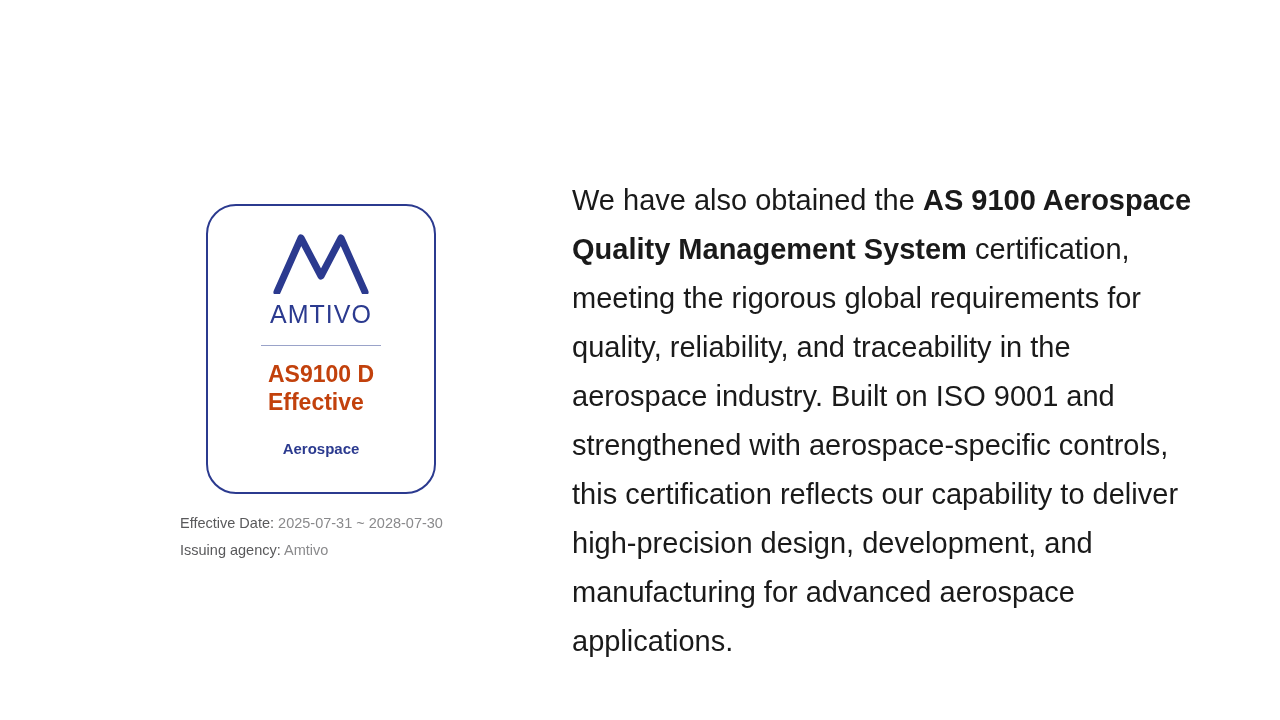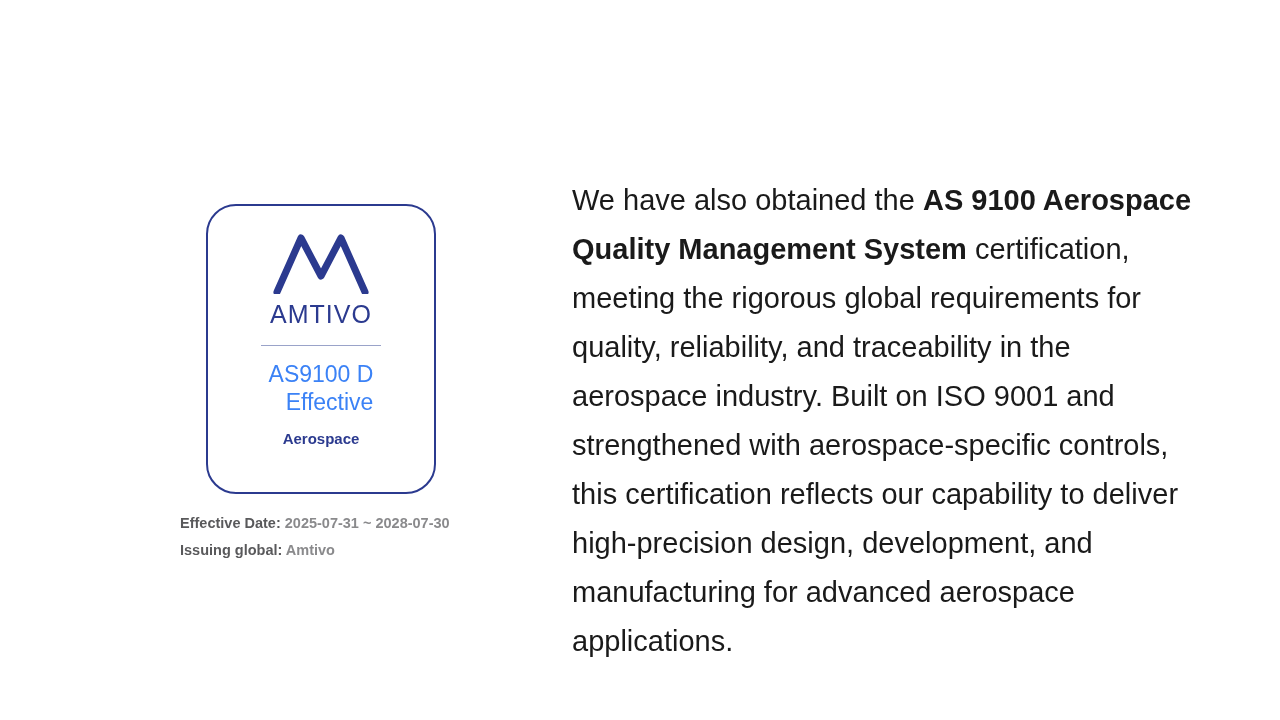--- a/index.html
+++ b/index.html
@@ -53,43 +53,42 @@
     font-weight: 400;
   }
   .badge-rule {
     width: 120px;
     height: 1px;
     background: #9aa3c9;
     margin: 16px 0 14px 0;
   }
   .badge-title {
     font-size: 23px;
-    font-weight: normal;
-    color: #3b82f6;
+    font-weight: bold;
+    color: #c2410c;
     line-height: 1.22;
-    text-align: right;
+    text-align: left;
   }
   .badge-sub {
-    margin-top: 14px;
+    margin-top: 24px;
     font-size: 15px;
     font-weight: bold;
     color: #2b3a8f;
     text-align: center;
   }
 
   .meta {
     margin-top: 16px;
     padding-left: 0px;
   }
   .meta-row {
     font-size: 14.5px;
     line-height: 1.85;
     color: #59595b;
     white-space: nowrap;
-    font-weight: bold;
   }
   .meta-label {
     color: #59595b;
   }
   .meta-value {
     color: #8a8a8c;
   }
 
   
   .body-text {
@@ -129,21 +128,21 @@
       </div>
       <div class="badge-sub">Aerospace</div>
     </div>
 
     <div class="meta">
       <div class="meta-row">
         <span class="meta-label">Effective Date:</span>
         <span class="meta-value">2025-07-31 ~ 2028-07-30</span>
       </div>
       <div class="meta-row">
-        <span class="meta-label">Issuing global:</span>
+        <span class="meta-label">Issuing agency:</span>
         <span class="meta-value">Amtivo</span>
       </div>
     </div>
 
   </div>
 
   <div class="body-text">
     <span>We have also obtained the </span><b>AS 9100 Aerospace Quality Management System</b><span> certification, meeting the rigorous global requirements for quality, reliability, and traceability in the aerospace industry. Built on ISO 9001 and strengthened with aerospace-specific controls, this certification reflects our capability to deliver high-precision design, development, and manufacturing for advanced aerospace applications.</span>
   </div>
 

